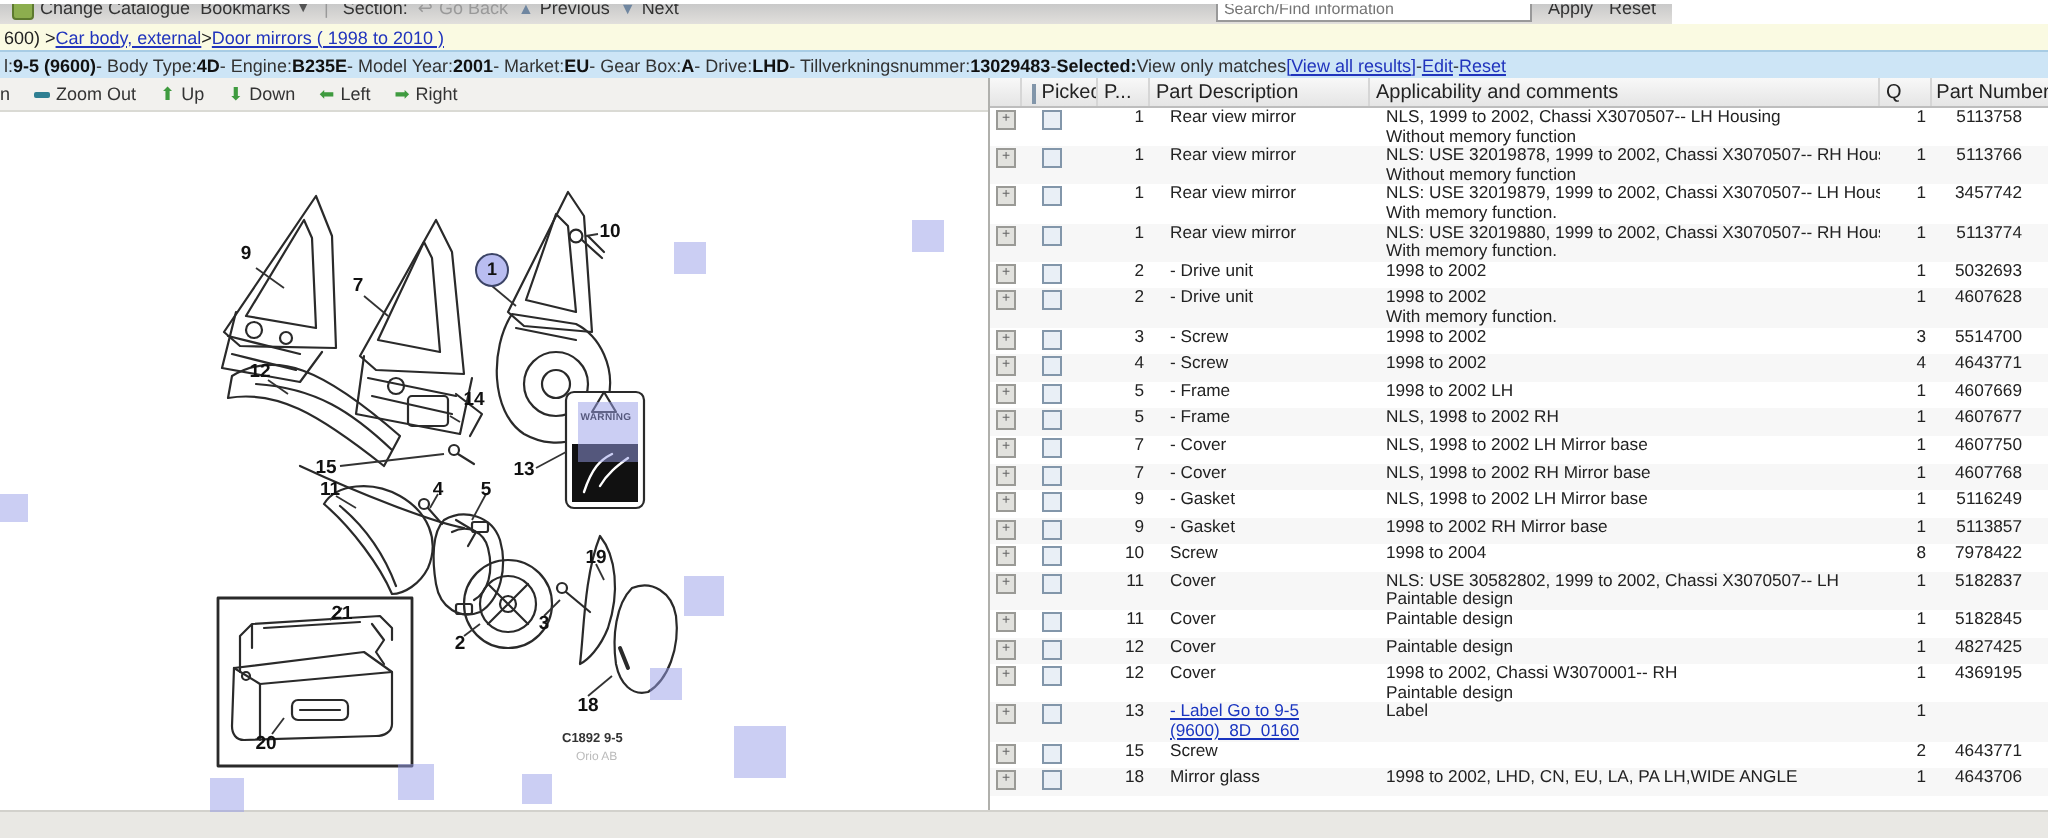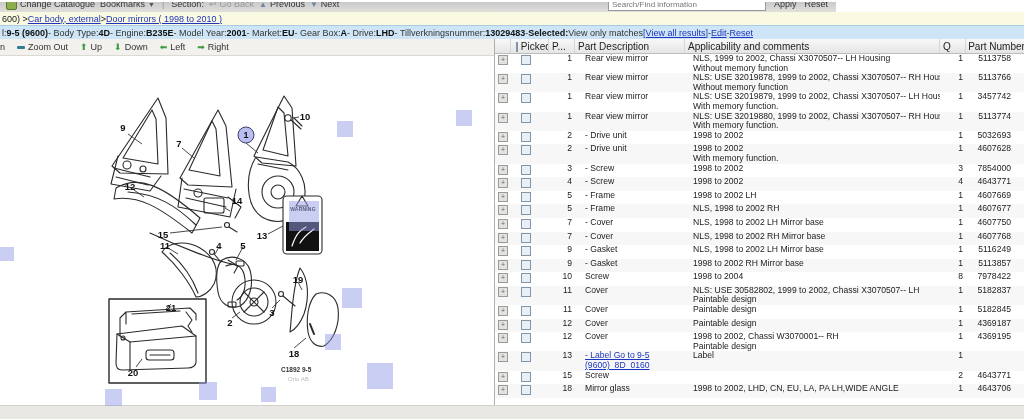--- a/index.html
+++ b/index.html
@@ -401,21 +401,21 @@
         <div class="c"><div class="xbox">+</div></div>
         <div class="c"><div class="cb"></div></div>
         <div class="c pos">3</div>
         <div class="c desc">
           <div>- Screw</div>
         </div>
         <div class="c app">
           <div>1998 to 2002</div>
         </div>
         <div class="c q">3</div>
-        <div class="c pn">7854000</div>
+        <div class="c pn">5514700</div>
       </div>
       <div class="trow alt">
         <div class="c"><div class="xbox">+</div></div>
         <div class="c"><div class="cb"></div></div>
         <div class="c pos">4</div>
         <div class="c desc">
           <div>- Screw</div>
         </div>
         <div class="c app">
           <div>1998 to 2002</div>
@@ -545,21 +545,21 @@
         <div class="c"><div class="xbox">+</div></div>
         <div class="c"><div class="cb"></div></div>
         <div class="c pos">12</div>
         <div class="c desc">
           <div>Cover</div>
         </div>
         <div class="c app">
           <div>Paintable design</div>
         </div>
         <div class="c q">1</div>
-        <div class="c pn">4369187</div>
+        <div class="c pn">4827425</div>
       </div>
       <div class="trow">
         <div class="c"><div class="xbox">+</div></div>
         <div class="c"><div class="cb"></div></div>
         <div class="c pos">12</div>
         <div class="c desc">
           <div>Cover</div>
         </div>
         <div class="c app">
           <div>1998 to 2002, Chassi W3070001-- RH</div>

